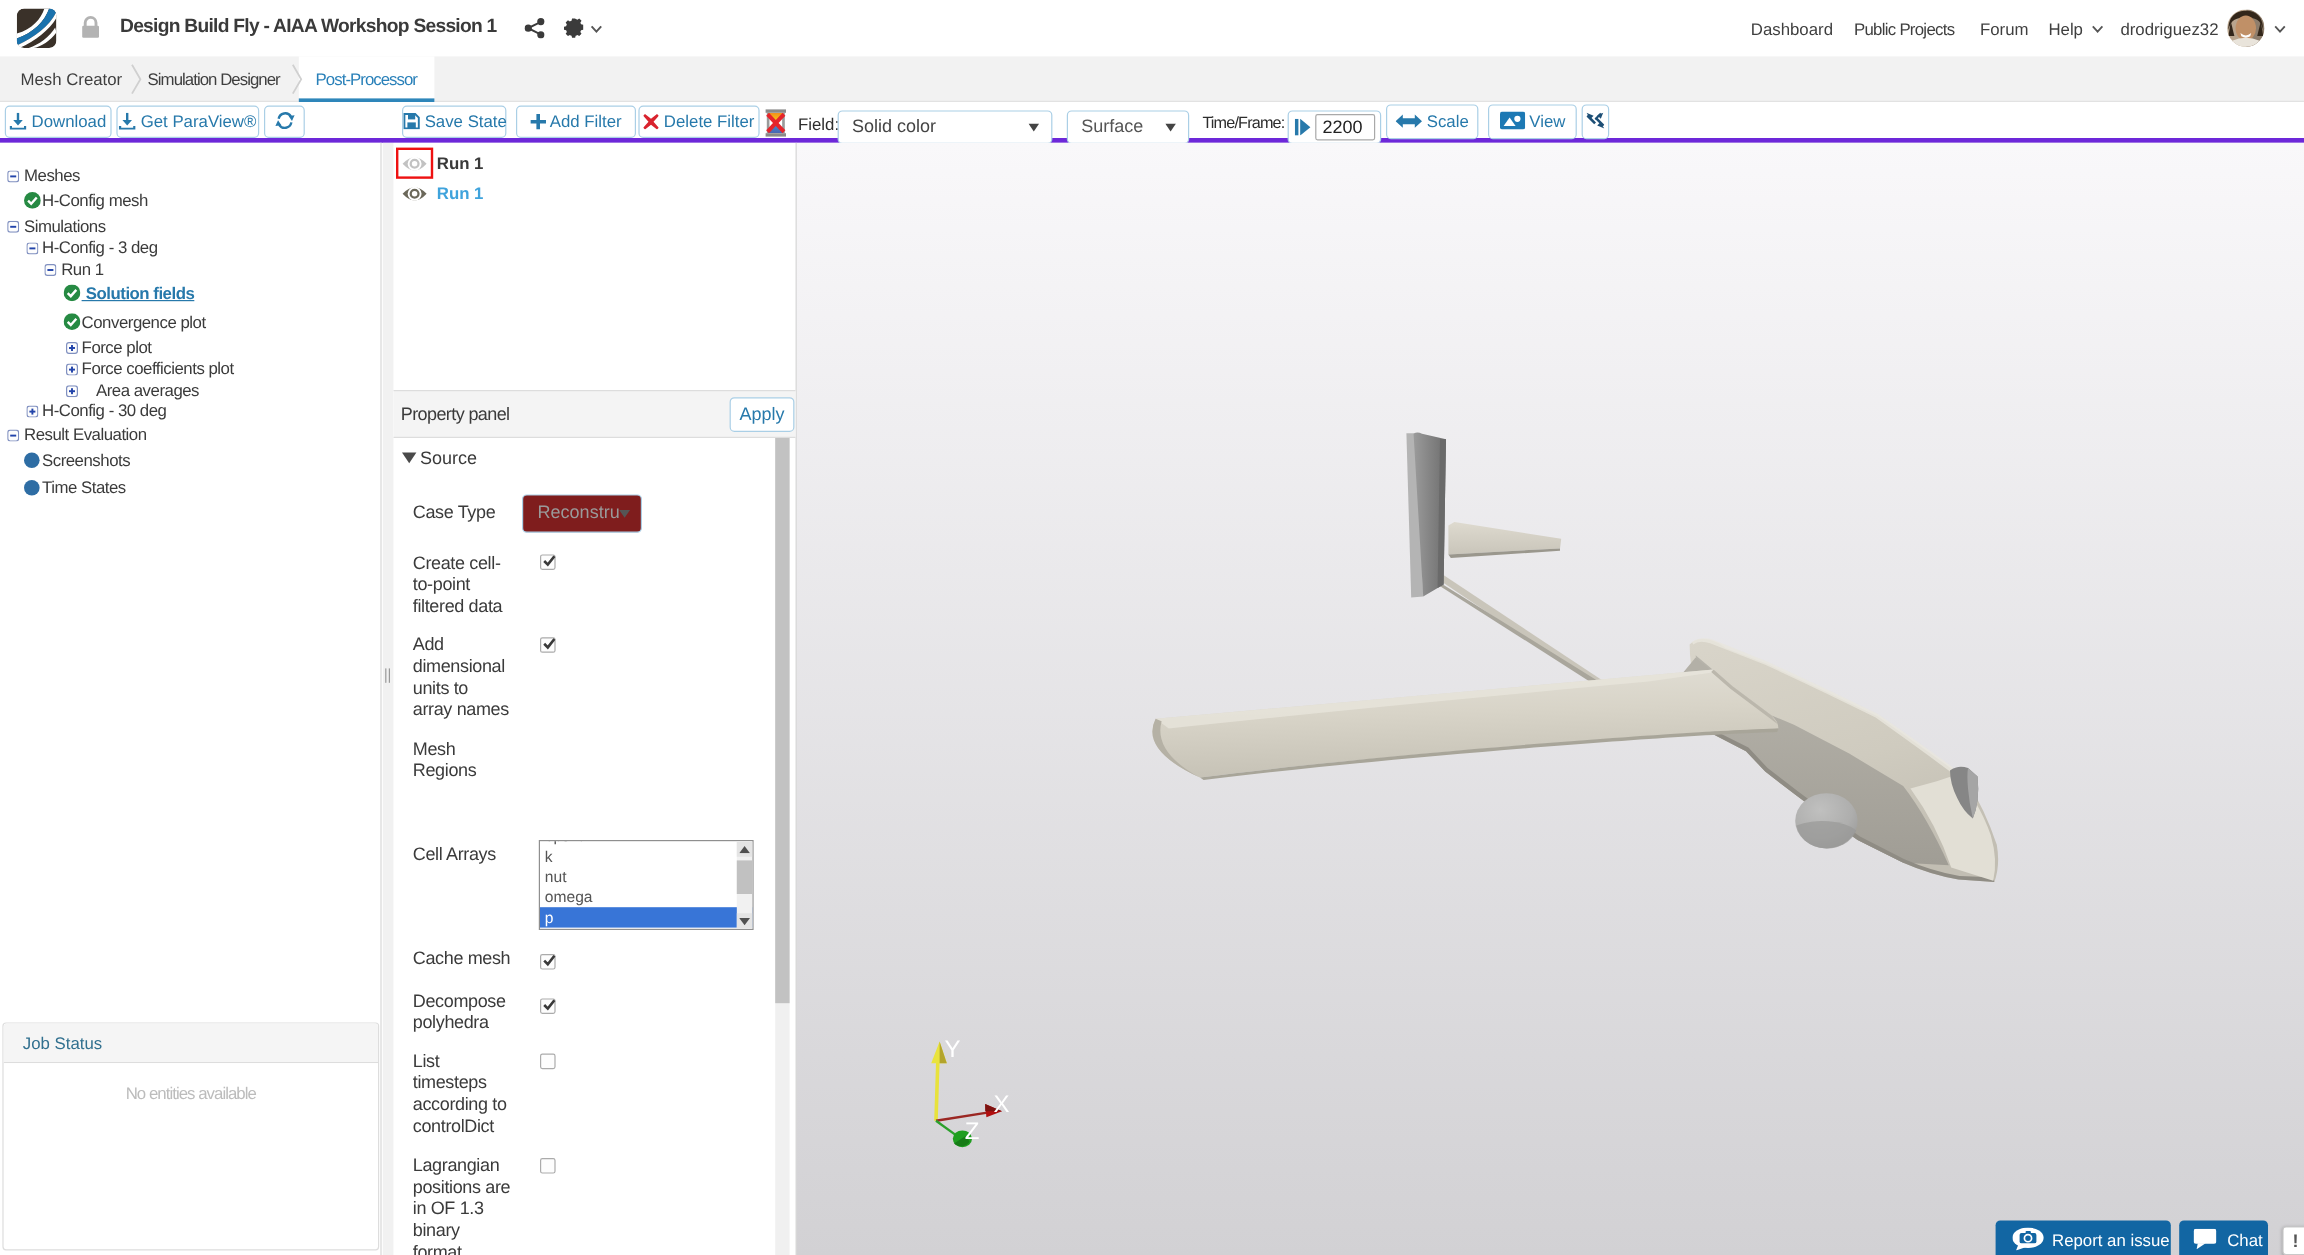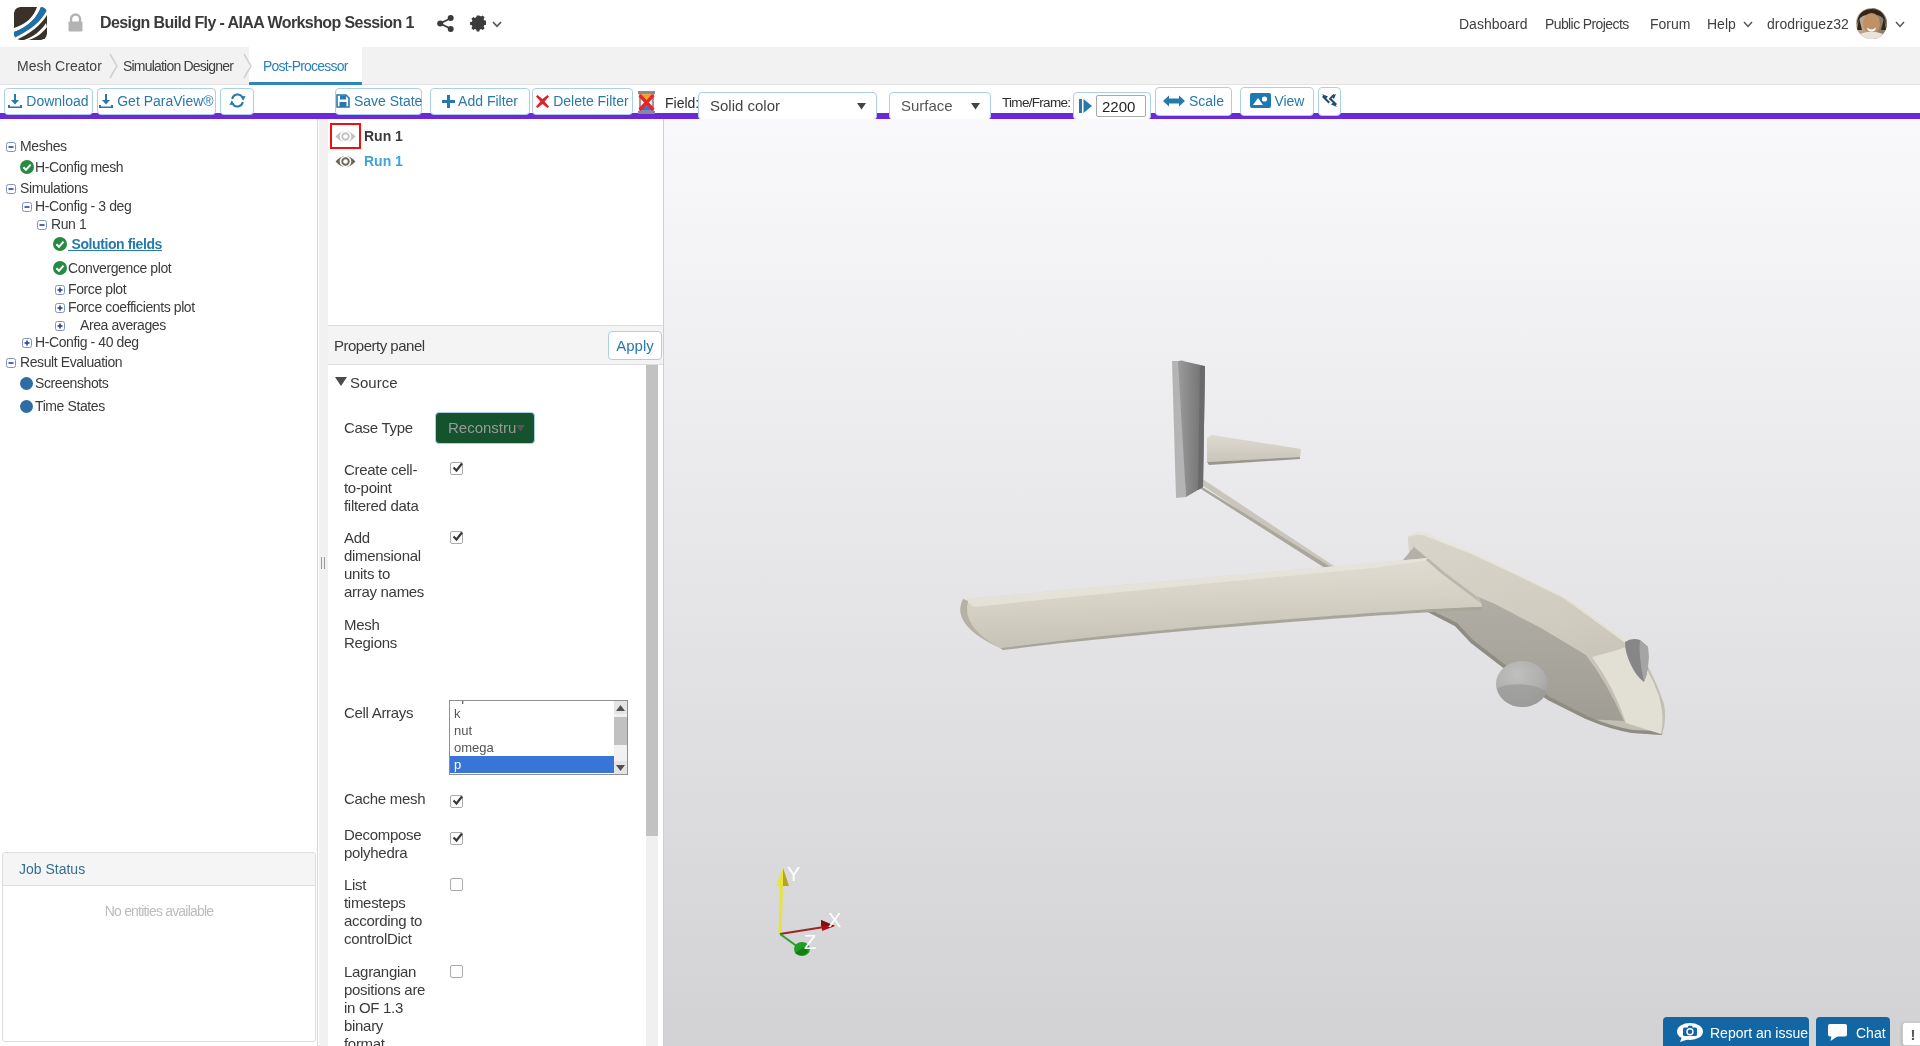--- a/index.html
+++ b/index.html
@@ -14,21 +14,21 @@
 #title { position:absolute; left:100px; top:14px; font-size:16px; letter-spacing:-0.6px; font-weight:bold; color:#3a3a3a; }
 .navlink { position:absolute; top:16px; font-size:14px; color:#3f3f3f; }
 
 
 #tabbar { position:absolute; left:0; top:47px; width:1920px; height:38px; background:#f2f2f2; border-bottom:1px solid #e2e2e2; }
 .tab { position:absolute; top:0; height:38px; line-height:38px; font-size:14px; color:#3f3f3f; }
 #tabactive { position:absolute; left:249px; top:0; width:113px; height:38px; background:#fff; border-bottom:3px solid #2e86ba; }
 .tabsep { position:absolute; top:6px; width:10px; height:26px; }
 
 
-#toolbar { position:absolute; left:0; top:85px; width:1920px; height:34px; background:#fff; border-bottom:6px solid #6d28d9; }
+#toolbar { position:absolute; left:0; top:85px; width:1920px; height:34px; background:#fff; border-bottom:4px solid #6d28d9; }
 .tbtn { position:absolute; top:3px; height:27px; background:#fff; border:1px solid #aacfe6; border-radius:4px;
   font-size:14px; color:#2779ab; line-height:25px; text-align:center; white-space:nowrap; }
 .tlabel { position:absolute; top:10px; font-size:14px; color:#2d2d2d; }
 .tselect { position:absolute; top:7px; height:28px; background:#fff; border:1px solid #aacfe6; border-radius:4px;
   font-size:15px; color:#444; line-height:26px; }
 
 
 #leftpanel { position:absolute; left:0; top:119px; width:318px; height:927px; background:#fff; border-right:1px solid #d8d8d8; }
 #gutter { position:absolute; left:319px; top:119px; width:9px; height:927px; background:#f1f1f1; }
 #midpanel { position:absolute; left:328px; top:119px; width:336px; height:927px; background:#fff; border-right:1px solid #cfcfcf; }
@@ -277,21 +277,21 @@
         </svg><span style="margin-left:3px">Force coefficients plot</span></div>
     <div class="treerow" style="left:55px;top:198px"><svg width="10" height="10" viewBox="0 0 10 10" style="vertical-align:-1px">
           <rect x="0.5" y="0.5" width="9" height="9" rx="2" fill="#fdfdfd" stroke="#8090c0"></rect>
           <rect x="2.5" y="4.2" width="5" height="1.6" fill="#2244aa"></rect>
           <rect x="4.2" y="2.5" width="1.6" height="5" fill="#2244aa"></rect>
         </svg><span style="margin-left:15px">Area averages</span></div>
     <div class="treerow" style="left:22px;top:215px"><svg width="10" height="10" viewBox="0 0 10 10" style="vertical-align:-1px">
           <rect x="0.5" y="0.5" width="9" height="9" rx="2" fill="#fdfdfd" stroke="#8090c0"></rect>
           <rect x="2.5" y="4.2" width="5" height="1.6" fill="#2244aa"></rect>
           <rect x="4.2" y="2.5" width="1.6" height="5" fill="#2244aa"></rect>
-        </svg><span style="margin-left:3px">H-Config - 40 deg</span></div>
+        </svg><span style="margin-left:3px">H-Config - 30 deg</span></div>
     <div class="treerow" style="left:6px;top:235px"><svg width="10" height="10" viewBox="0 0 10 10" style="vertical-align:-1px">
           <rect x="0.5" y="0.5" width="9" height="9" rx="2" fill="#fdfdfd" stroke="#8090c0"></rect>
           <rect x="2.5" y="4.2" width="5" height="1.6" fill="#2244aa"></rect>
         </svg><span style="margin-left:4px">Result Evaluation</span></div>
     <div class="treerow" style="left:20px;top:256px"><span class="bluedot"></span><span style="margin-left:2px">Screenshots</span></div>
     <div class="treerow" style="left:20px;top:279px"><span class="bluedot"></span><span style="margin-left:2px">Time States</span></div>
     <div id="jobbox">
       <div id="jobhdr">Job Status</div>
       <div style="text-align:center;margin-top:17px;font-size:14px;letter-spacing:-0.8px;color:#bcbcbc">No entities available</div>
     </div>
@@ -317,21 +317,21 @@
 
     <div id="prophdr">
       <div style="position:absolute;left:6px;top:11px;font-size:15px;letter-spacing:-0.5px">Property panel</div>
       <div style="position:absolute;left:280px;top:5px;width:54px;height:29px;background:#fff;border:1px solid #aacfe6;border-radius:4px;text-align:center;line-height:27px;font-size:15px;color:#2779ab">Apply</div>
     </div>
 
     <div style="position:absolute;left:7px;top:258px;width:0;height:0;border-left:6px solid transparent;border-right:6px solid transparent;border-top:9px solid #4a4a4a"></div>
     <div style="position:absolute;left:22px;top:255px;font-size:15px;font-weight:normal;color:#3a3a3a">Source</div>
 
     <div class="plabel" style="top:300px">Case Type</div>
-    <div style="position:absolute;left:107px;top:293px;width:100px;height:32px;border:1px solid #aacfe6;border-radius:4px;background:#14532d;font-size:15px;color:#9a9a9a;line-height:30px;padding-left:12px">Reconstru
+    <div style="position:absolute;left:107px;top:293px;width:100px;height:32px;border:1px solid #aacfe6;border-radius:4px;background:#7f1d1d;font-size:15px;color:#9a9a9a;line-height:30px;padding-left:12px">Reconstru
       <svg width="9" height="7" viewBox="0 0 9 7" style="position:absolute;right:9px;top:12px">
           <path d="M0 0 h9 l-4.5 6.5Z" fill="#555"></path>
         </svg></div>
 
     <div class="plabel" style="top:342px">Create cell-<br>to-point<br>filtered data</div>
     <div class="checkbox" style="top:343px">
         <svg width="13" height="12" viewBox="0 0 13 12" style="position:absolute;left:0px;top:-1px">
           <path d="M2.5 5.5 L5.5 8.5 L11 1.5" fill="none" stroke="#3a3a3a" stroke-width="2.2"></path>
         </svg>
       </div>

